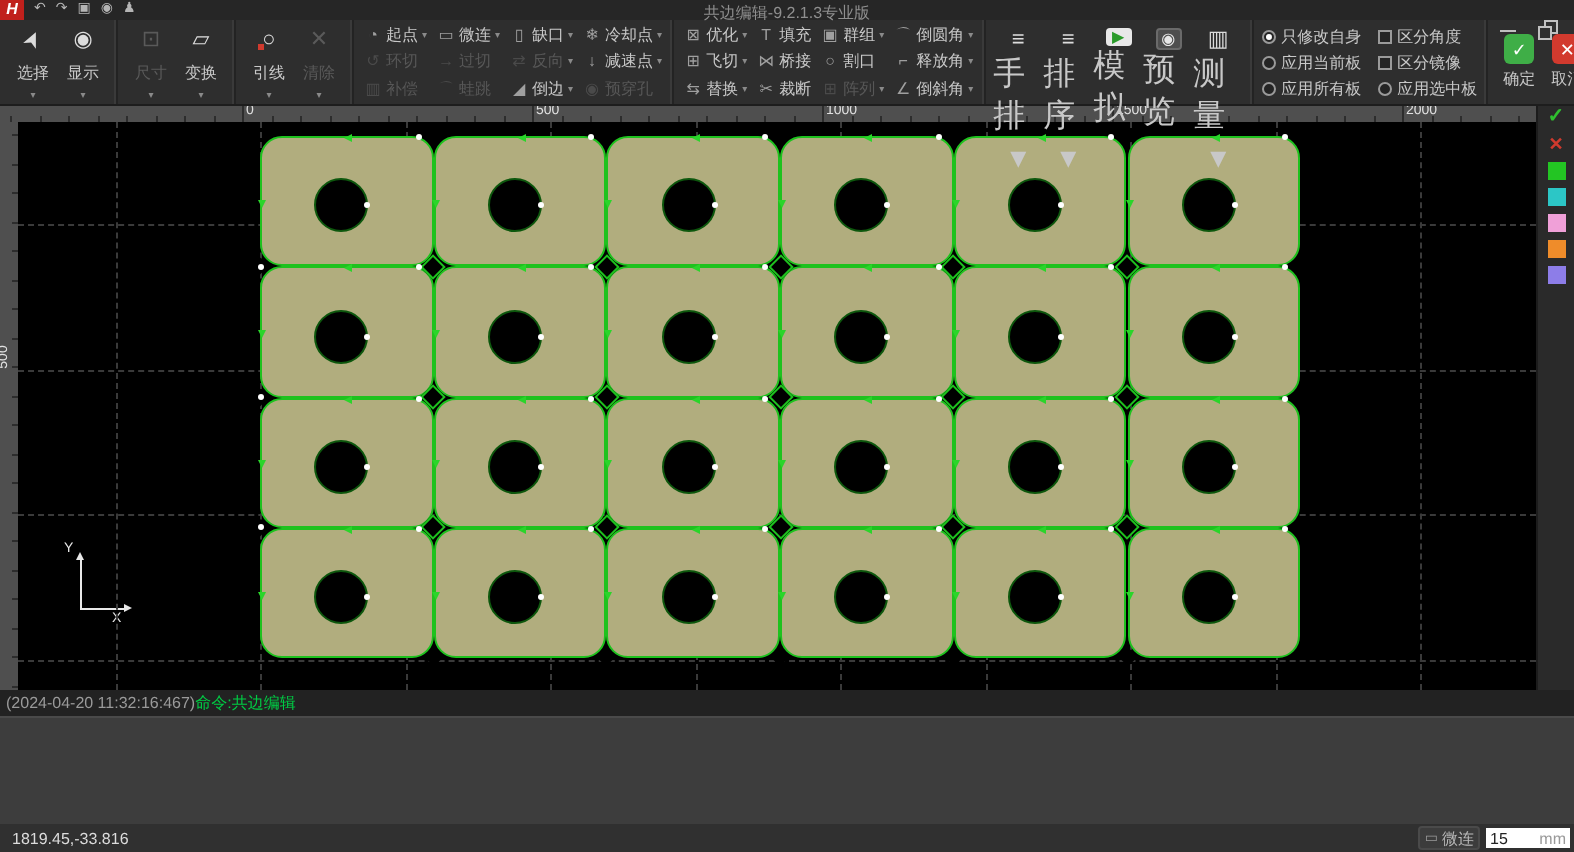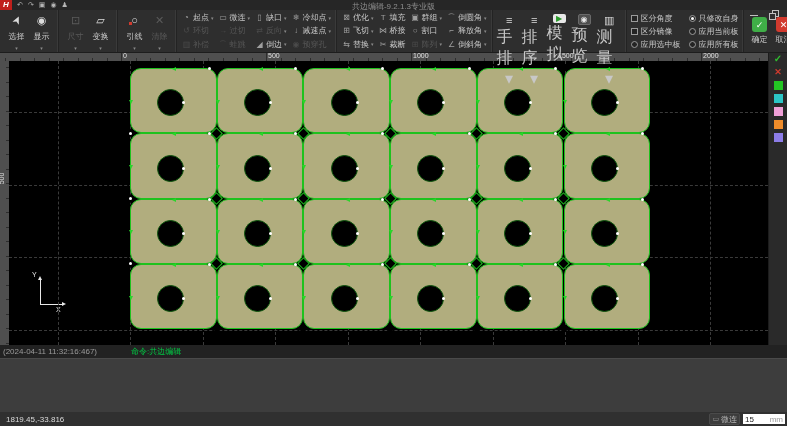--- a/index.html
+++ b/index.html
@@ -79,21 +79,21 @@
   
   #palette{position:absolute;right:0;top:52px;width:19px;height:293px;background:#2a2a2a;border-left:1px solid #1c1c1c;
            display:flex;flex-direction:column;align-items:center;padding-top:2px;gap:4px;box-sizing:border-box;}
   #palette .pcheck{color:#2fbf2f;font-size:10px;font-weight:bold;line-height:10px;}
   #palette .pcross{color:#cf3a2e;font-size:9px;font-weight:bold;line-height:9px;}
   .swatch{width:9px;height:9px;flex:none;}
   
   #msgline{position:absolute;left:0;top:345px;right:0;height:13px;background:#222;font-size:8px;
            display:flex;align-items:center;padding-left:3px;}
   #msg-time{color:#9a9a9a;}
-  #msg-cmd{color:#00cc44;padding-left:34px;}
+  #msg-cmd{color:#00cc44;}
   #logpanel{position:absolute;left:0;top:358px;right:0;height:54px;background:#3d3d3d;border-top:1px solid #4a4a4a;}
   #bottombar{position:absolute;left:0;top:412px;right:0;height:14px;background:#303030;display:flex;align-items:center;font-size:8px;}
   #coords{color:#dcdcdc;padding-left:6px;}
   #micro{margin-left:auto;display:flex;align-items:center;gap:3px;padding-right:2px;}
   #micro-chip{display:flex;align-items:center;gap:2px;color:#b8b8b8;background:#3c3c3c;border:1px solid #4a4a4a;
               padding:0 2px;height:10px;border-radius:2px;}
   #micro-chip .micon{font-size:7px;color:#9a9a9a;}
   #micro-input{width:42px;height:10px;background:#fff;color:#222;display:flex;align-items:center;
                justify-content:space-between;padding:0 2px;box-sizing:border-box;}
   #micro-unit{color:#999;}
@@ -293,44 +293,44 @@
       </div>
       <div class="simbtn">
         <div class="sicon">▥</div>
         <div class="blabel">测量</div>
         <div class="barrow">▾</div>
       </div>
     </div>
     <div class="tgroup optcols">
       <div class="optcol">
         <div class="optrow">
+          <div class="ctrl radio checked"></div>
+          <div>只修改自身</div>
+        </div>
+        <div class="optrow">
+          <div class="ctrl radio"></div>
+          <div>应用当前板</div>
+        </div>
+        <div class="optrow">
+          <div class="ctrl radio"></div>
+          <div>应用所有板</div>
+        </div>
+      </div>
+      <div class="optcol">
+        <div class="optrow">
           <div class="ctrl check"></div>
           <div>区分角度</div>
         </div>
         <div class="optrow">
           <div class="ctrl check"></div>
           <div>区分镜像</div>
         </div>
         <div class="optrow">
           <div class="ctrl radio"></div>
           <div>应用选中板</div>
-        </div>
-      </div>
-      <div class="optcol">
-        <div class="optrow">
-          <div class="ctrl radio checked"></div>
-          <div>只修改自身</div>
-        </div>
-        <div class="optrow">
-          <div class="ctrl radio"></div>
-          <div>应用当前板</div>
-        </div>
-        <div class="optrow">
-          <div class="ctrl radio"></div>
-          <div>应用所有板</div>
         </div>
       </div>
     </div>
     <div class="tgroup">
       <div class="actbtn">
         <div class="actchip" style="background: rgb(63, 174, 71);">✓</div>
         <div class="blabel">确定</div>
       </div>
       <div class="actbtn">
         <div class="actchip" style="background: rgb(210, 58, 46);">✕</div>
@@ -654,21 +654,21 @@
   <span class="pcheck">✓</span>
   <span class="pcross">✕</span>
 <div class="swatch" style="background: rgb(35, 197, 35);"></div>
     <div class="swatch" style="background: rgb(44, 198, 198);"></div>
     <div class="swatch" style="background: rgb(240, 160, 216);"></div>
     <div class="swatch" style="background: rgb(239, 140, 42);"></div>
     <div class="swatch" style="background: rgb(141, 125, 232);"></div>
   </div>
 
 <div id="msgline">
-  <span id="msg-time">(2024-04-11 11:32:16:467)</span>
+  <span id="msg-time">(2024-04-20 11:32:16:467)</span>
   <span id="msg-cmd">命令:共边编辑</span>
 </div>
 
 <div id="logpanel"></div>
 
 <div id="bottombar">
   <span id="coords">1819.45,-33.816</span>
   <div id="micro">
     <span id="micro-chip">
       <span class="micon">▭</span>

